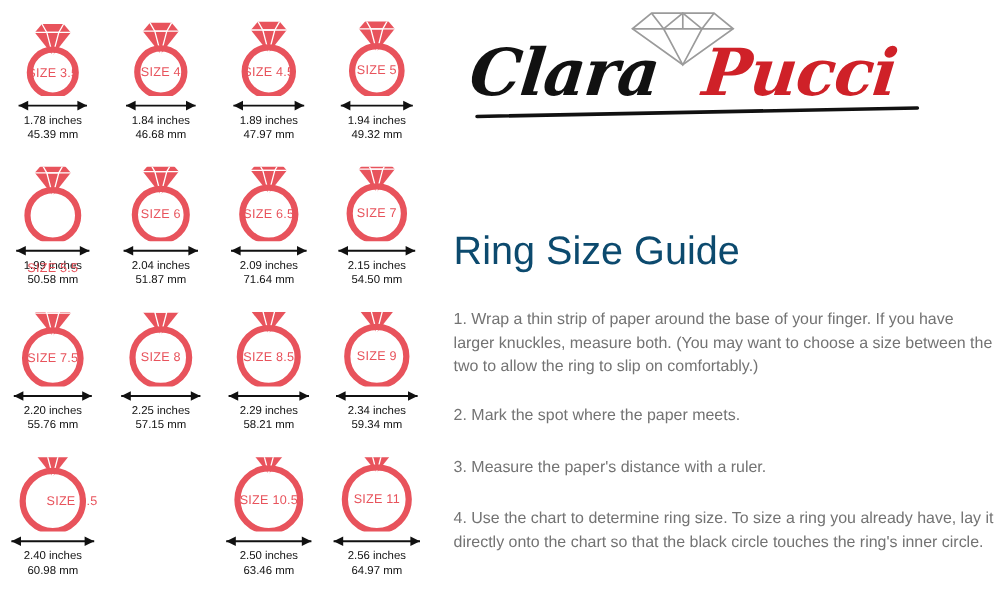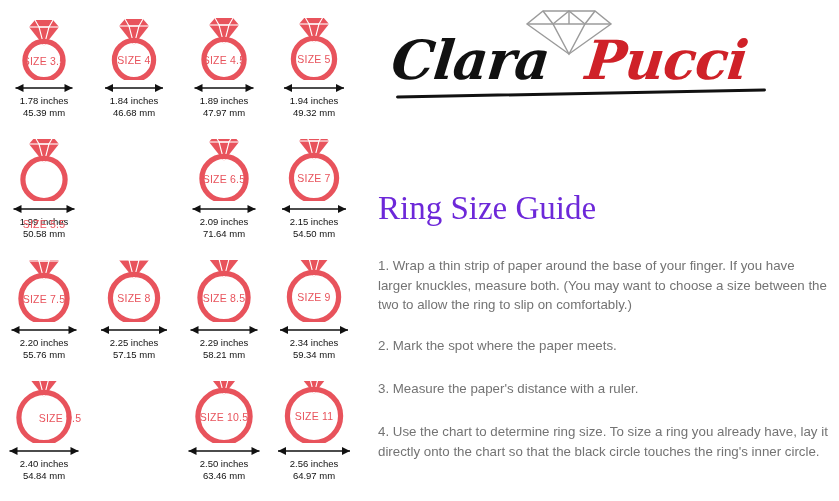--- a/index.html
+++ b/index.html
@@ -102,22 +102,22 @@
     background: #111111;
     border-radius: 2px;
     transform: rotate(-1.1deg);
   }
 
   #guide-title {
     position: absolute;
     left: 10px;
     top: 190px;
     font-size: 33px;
-    color: #6d28d9;
-    font-family: Liberation Serif, serif;
+    color: #0c4a6e;
+    font-family: Liberation Sans, sans-serif;
   }
 
   .step {
     position: absolute;
     left: 10px;
     width: 450px;
     font-size: 13.3px;
     line-height: 19.5px;
     color: #737373;
     font-family: "Liberation Sans", sans-serif;
@@ -209,20 +209,37 @@
         </svg></span>
       <div class="size-label" style="position: absolute; left: 0px; width: 88px; top: 34.5px; margin-top: 44px;">SIZE 5.5</div>
       <div class="arrow-row"><svg width="88" height="14" viewBox="0 0 88 14">
           <path d="M13.5 7 L74.5 7" stroke="#111111" stroke-width="1.6"></path>
           <path d="M13.5 7 L21.5 3 L21.5 11 Z" fill="#111111"></path>
           <path d="M74.5 7 L66.5 3 L66.5 11 Z" fill="#111111"></path>
         </svg></div>
       <div class="meas">1.99 inches</div>
       <div class="meas">50.58 mm</div>
     </div>
+    <div class="size-cell" style="left: 90px; top: 123px;">
+      <span class="ring-svg-wrap"><svg width="88" height="62" viewBox="0 0 88 62">
+          <path d="M29 4 L35 -3 L53 -3 L59 4 L44 23 Z" fill="#e8535c"></path>
+          <path d="M29 4 L59 4" stroke="#ffffff" stroke-width="1.1" fill="none"></path>
+          <path d="M35 -3 L39 4 L44 23 L49 4 L53 -3" stroke="#ffffff" stroke-width="1.1" fill="none"></path>
+          <path d="M39 4 L49 4" stroke="#ffffff" stroke-width="1.1" fill="none"></path>
+          <circle cx="44" cy="40" r="21.6" fill="none" stroke="#e8535c" stroke-width="5.2"></circle>
+        </svg></span>
+      <div class="size-label" style="position: absolute; left: 0px; width: 88px; top: 34px;">SIZE 6</div>
+      <div class="arrow-row"><svg width="88" height="14" viewBox="0 0 88 14">
+          <path d="M13 7 L75 7" stroke="#111111" stroke-width="1.6"></path>
+          <path d="M13 7 L21 3 L21 11 Z" fill="#111111"></path>
+          <path d="M75 7 L67 3 L67 11 Z" fill="#111111"></path>
+        </svg></div>
+      <div class="meas">2.04 inches</div>
+      <div class="meas">51.87 mm</div>
+    </div>
     <div class="size-cell" style="left: 180px; top: 123px;">
       <span class="ring-svg-wrap"><svg width="88" height="62" viewBox="0 0 88 62">
           <path d="M29 3 L35 -4 L53 -4 L59 3 L44 22 Z" fill="#e8535c"></path>
           <path d="M29 3 L59 3" stroke="#ffffff" stroke-width="1.1" fill="none"></path>
           <path d="M35 -4 L39 3 L44 22 L49 3 L53 -4" stroke="#ffffff" stroke-width="1.1" fill="none"></path>
           <path d="M39 3 L49 3" stroke="#ffffff" stroke-width="1.1" fill="none"></path>
           <circle cx="44" cy="39.5" r="22.1" fill="none" stroke="#e8535c" stroke-width="5.2"></circle>
         </svg></span>
       <div class="size-label" style="position: absolute; left: 0px; width: 88px; top: 33.5px;">SIZE 6.5</div>
       <div class="arrow-row"><svg width="88" height="14" viewBox="0 0 88 14">
@@ -326,21 +343,21 @@
           <path d="M39 -3 L49 -3" stroke="#ffffff" stroke-width="1.1" fill="none"></path>
           <circle cx="44" cy="36.5" r="25.1" fill="none" stroke="#e8535c" stroke-width="5.2"></circle>
         </svg></span>
       <div class="size-label" style="position: absolute; left: 0px; width: 88px; top: 30.5px; margin-left: 16px;">SIZE 9.5</div>
       <div class="arrow-row"><svg width="88" height="14" viewBox="0 0 88 14">
           <path d="M9.5 7 L78.5 7" stroke="#111111" stroke-width="1.6"></path>
           <path d="M9.5 7 L17.5 3 L17.5 11 Z" fill="#111111"></path>
           <path d="M78.5 7 L70.5 3 L70.5 11 Z" fill="#111111"></path>
         </svg></div>
       <div class="meas">2.40 inches</div>
-      <div class="meas">54.84 mm</div>
+      <div class="meas">60.98 mm</div>
     </div>
     <div class="size-cell" style="left: 180px; top: 365px;">
       <span class="ring-svg-wrap"><svg width="88" height="62" viewBox="0 0 88 62">
           <path d="M29 -5 L35 -12 L53 -12 L59 -5 L44 14 Z" fill="#e8535c"></path>
           <path d="M29 -5 L59 -5" stroke="#ffffff" stroke-width="1.1" fill="none"></path>
           <path d="M35 -12 L39 -5 L44 14 L49 -5 L53 -12" stroke="#ffffff" stroke-width="1.1" fill="none"></path>
           <path d="M39 -5 L49 -5" stroke="#ffffff" stroke-width="1.1" fill="none"></path>
           <circle cx="44" cy="35.5" r="26.1" fill="none" stroke="#e8535c" stroke-width="5.2"></circle>
         </svg></span>
       <div class="size-label" style="position: absolute; left: 0px; width: 88px; top: 29.5px;">SIZE 10.5</div>

